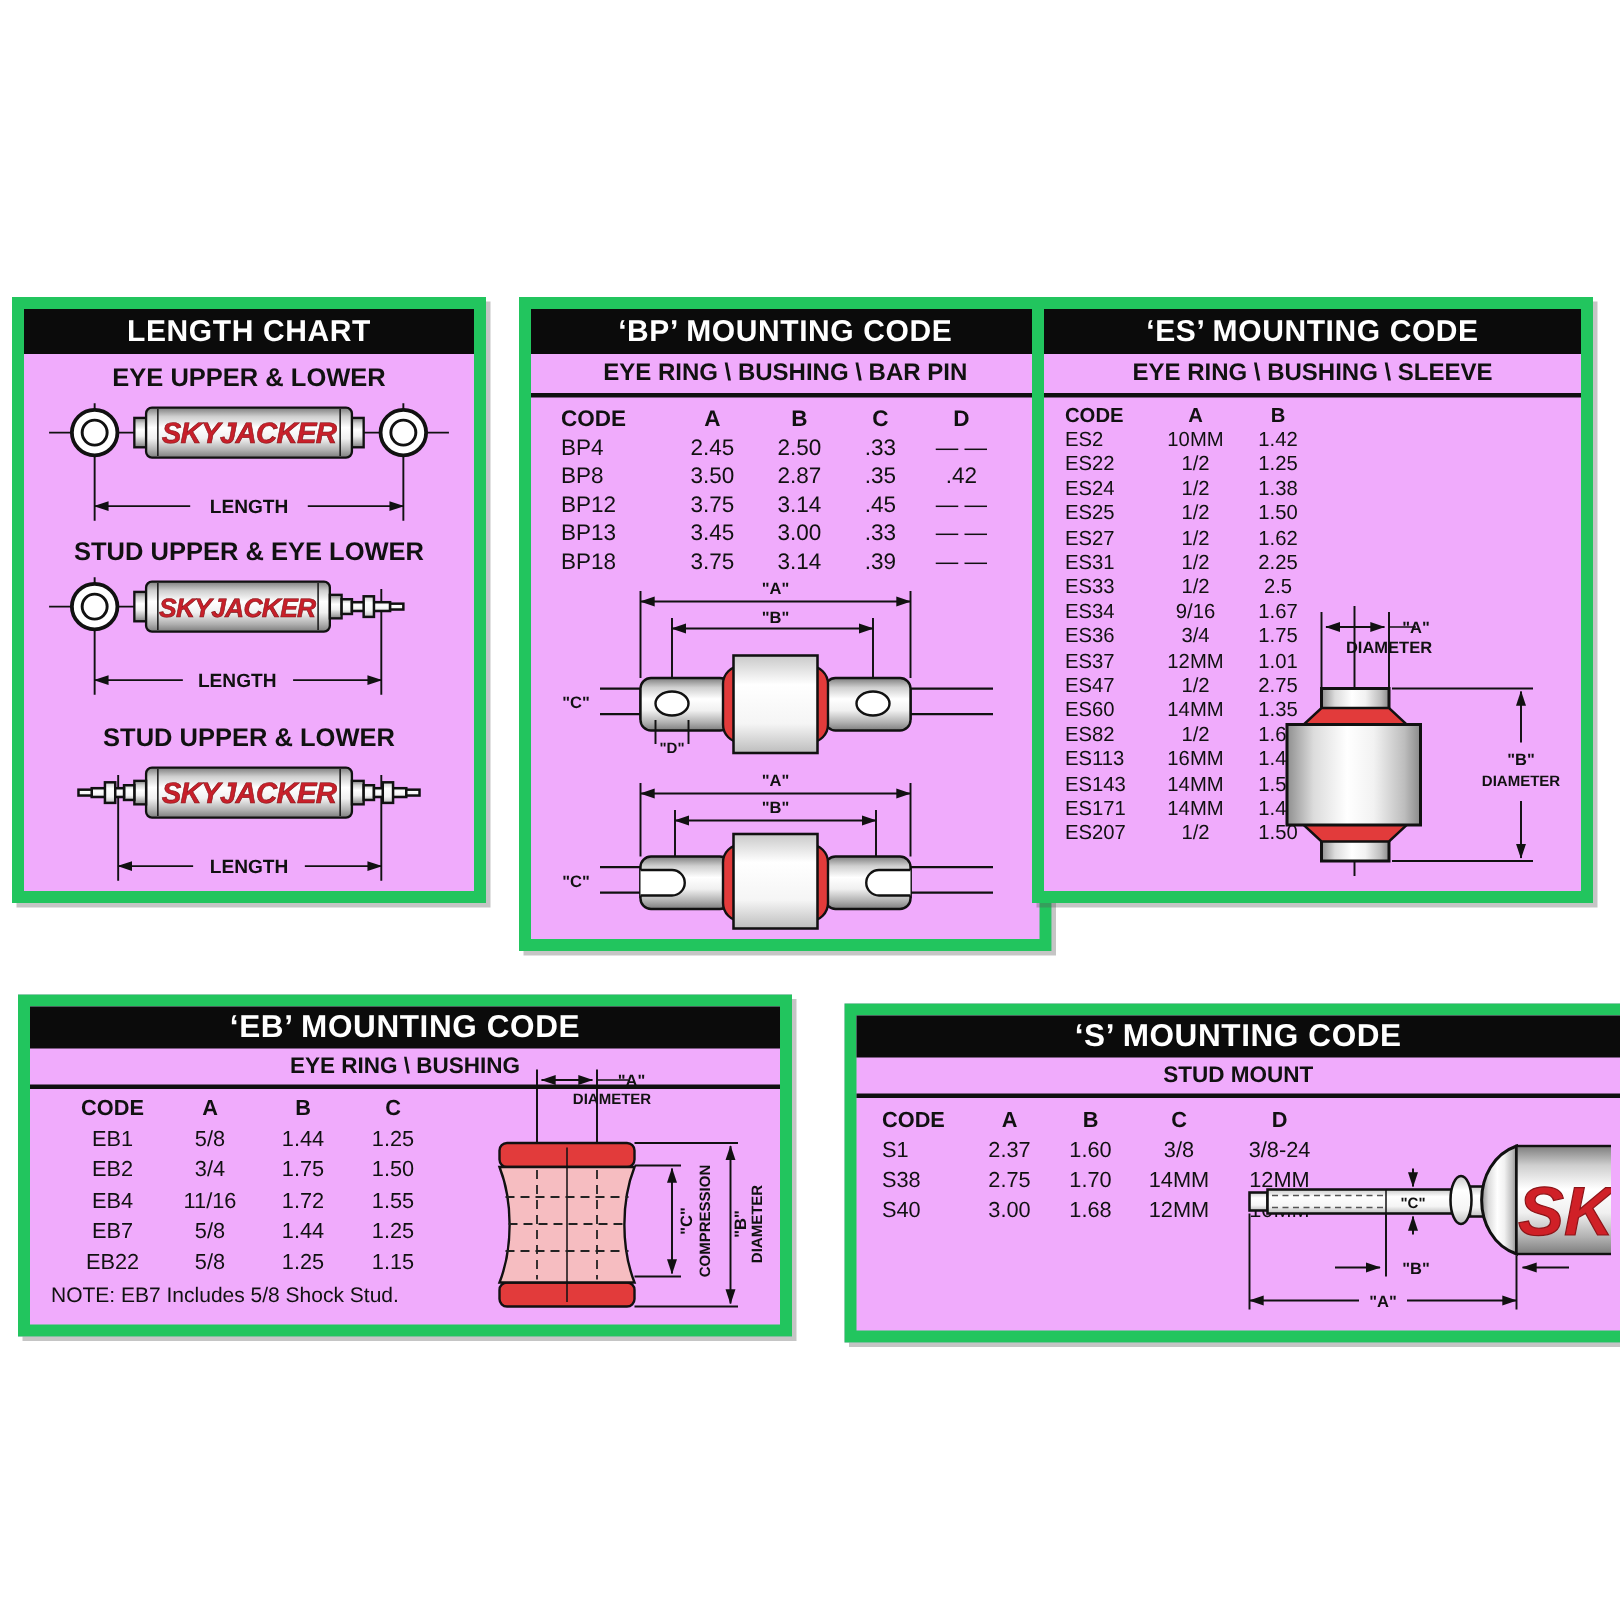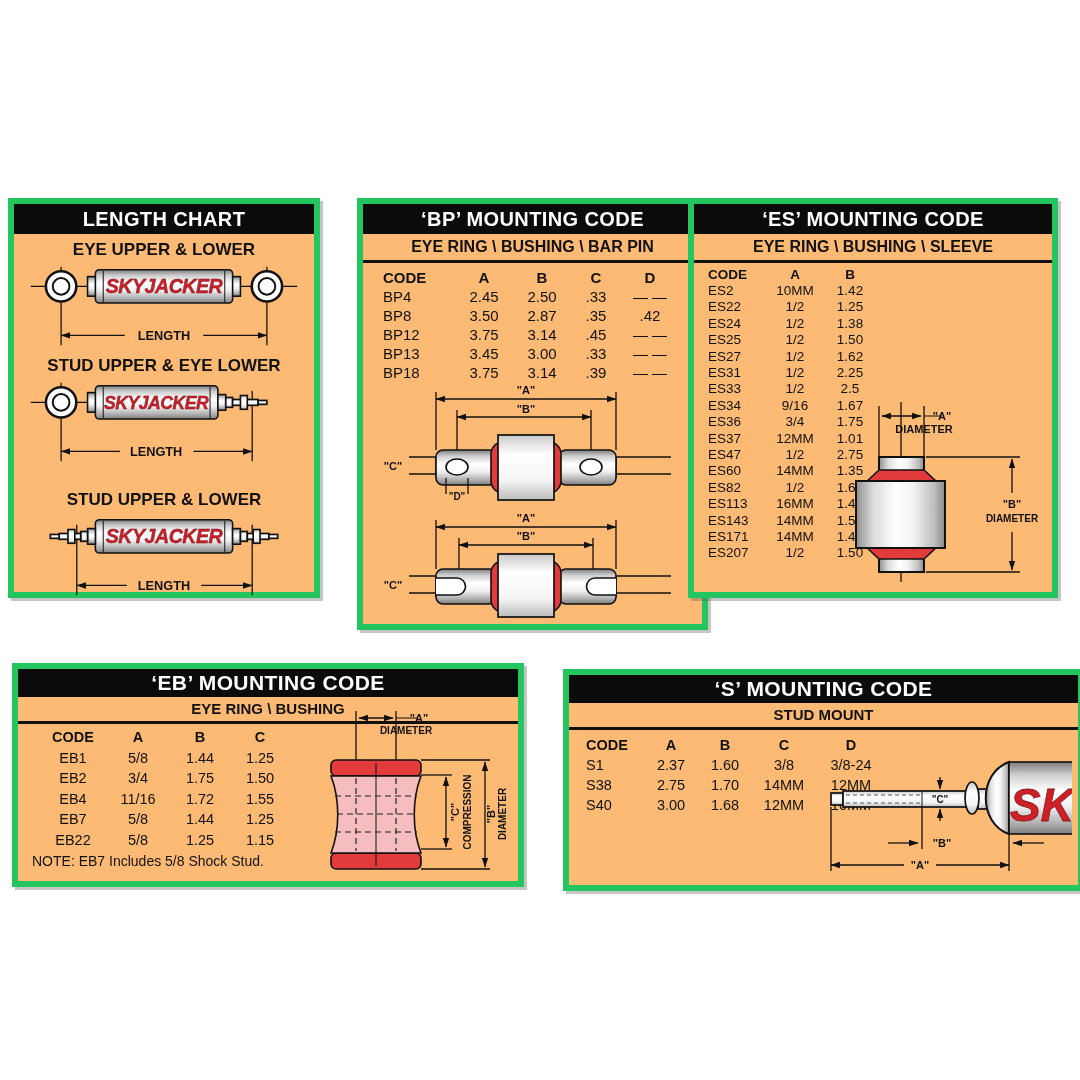--- a/index.html
+++ b/index.html
@@ -1,18 +1,18 @@
 <!DOCTYPE html>
 <html><head>
 <meta charset="utf-8">
 <style>
   html,body{margin:0;padding:0;background:#fff;}
   body{width:1080px;height:1080px;position:relative;overflow:hidden;
        font-family:"Liberation Sans",sans-serif;color:#111;}
-  .panel{position:absolute;background:#fdba74;border:6px solid #22c55e;
+  .panel{position:absolute;background:#f0abfc;border:8px solid #22c55e;
          box-shadow:3px 3px 0 rgba(90,90,90,.35);}
   .hdr{background:#0b0b0b;color:#fff;text-align:center;font-weight:bold;
        height:30px;line-height:30px;font-size:20px;letter-spacing:.4px;}
   .panel.small .hdr{height:28px;line-height:28px;font-size:21px;}
   .sub{text-align:center;font-weight:bold;font-size:16px;height:26px;line-height:26px;
        border-bottom:3px solid #101010;}
   .panel.small .sub{font-size:15px;height:24px;line-height:24px;}
   .sec-title{text-align:center;font-weight:bold;font-size:17px;}
   .tbl{position:absolute;}
   .tr{display:flex;align-items:center;}
@@ -129,21 +129,21 @@
     <rect x="228" y="19" width="7" height="14" class="cyl"></rect>
     <rect x="246" y="24" width="9" height="4" class="cyl"></rect>
     <circle cx="45" cy="26" r="15.5" class="eye"></circle>
     <circle cx="45" cy="26" r="8.5" class="eye2"></circle>
     <text x="142" y="33" class="logo" style="font-size:18px">SKYJACKER</text>
     <line x1="45" y1="76" x2="105" y2="76" class="dim" marker-start="url(#ahS)"></line>
     <line x1="180" y1="76" x2="240" y2="76" class="dim" marker-end="url(#ahE)"></line>
     <text x="142" y="81" class="lentext">LENGTH</text>
   </svg>
 
-  <div class="sec-title" style="margin-top:22px">STUD UPPER &amp; LOWER</div>
+  <div class="sec-title" style="margin-top:12px">STUD UPPER &amp; LOWER</div>
   <svg width="294" height="92" viewBox="0 0 300 92" style="margin:0 auto">
     <line x1="61" y1="14" x2="61" y2="86" class="dim"></line>
     <line x1="240" y1="14" x2="240" y2="86" class="dim"></line>
     <rect x="80" y="9" width="140" height="34" rx="4" class="metal"></rect>
     <line x1="88" y1="10" x2="88" y2="42" class="ol"></line>
     <line x1="212" y1="10" x2="212" y2="42" class="ol"></line>
     <rect x="220" y="18" width="8" height="16" class="metal"></rect>
     <rect x="228" y="21" width="7" height="10" class="cyl"></rect>
     <rect x="235" y="23" width="22" height="6" class="cyl"></rect>
     <rect x="241" y="19" width="7" height="14" class="cyl"></rect>
@@ -153,21 +153,21 @@
     <rect x="43" y="23" width="22" height="6" class="cyl"></rect>
     <rect x="52" y="19" width="7" height="14" class="cyl"></rect>
     <rect x="34" y="24" width="9" height="4" class="cyl"></rect>
     <text x="150" y="33" class="logo">SKYJACKER</text>
     <line x1="61" y1="76" x2="112" y2="76" class="dim" marker-start="url(#ahS)"></line>
     <line x1="188" y1="76" x2="240" y2="76" class="dim" marker-end="url(#ahE)"></line>
     <text x="150" y="81" class="lentext">LENGTH</text>
   </svg>
 </div>
 
-<div class="panel" id="p-bp" style="left:357px;top:198px;width:339px;height:420px">
+<div class="panel" id="p-bp" style="left:346px;top:198px;width:339px;height:420px">
   <div class="hdr">‘BP’ MOUNTING CODE</div>
   <div class="sub">EYE RING \ BUSHING \ BAR PIN</div>
   <div class="tbl" style="left:18px;top:64px">
     <div class="tr th">
       <span class="td c1">CODE</span>
       <span class="td c2">A</span>
       <span class="td c3">B</span>
       <span class="td c4">C</span>
       <span class="td c5">D</span>
     </div>

